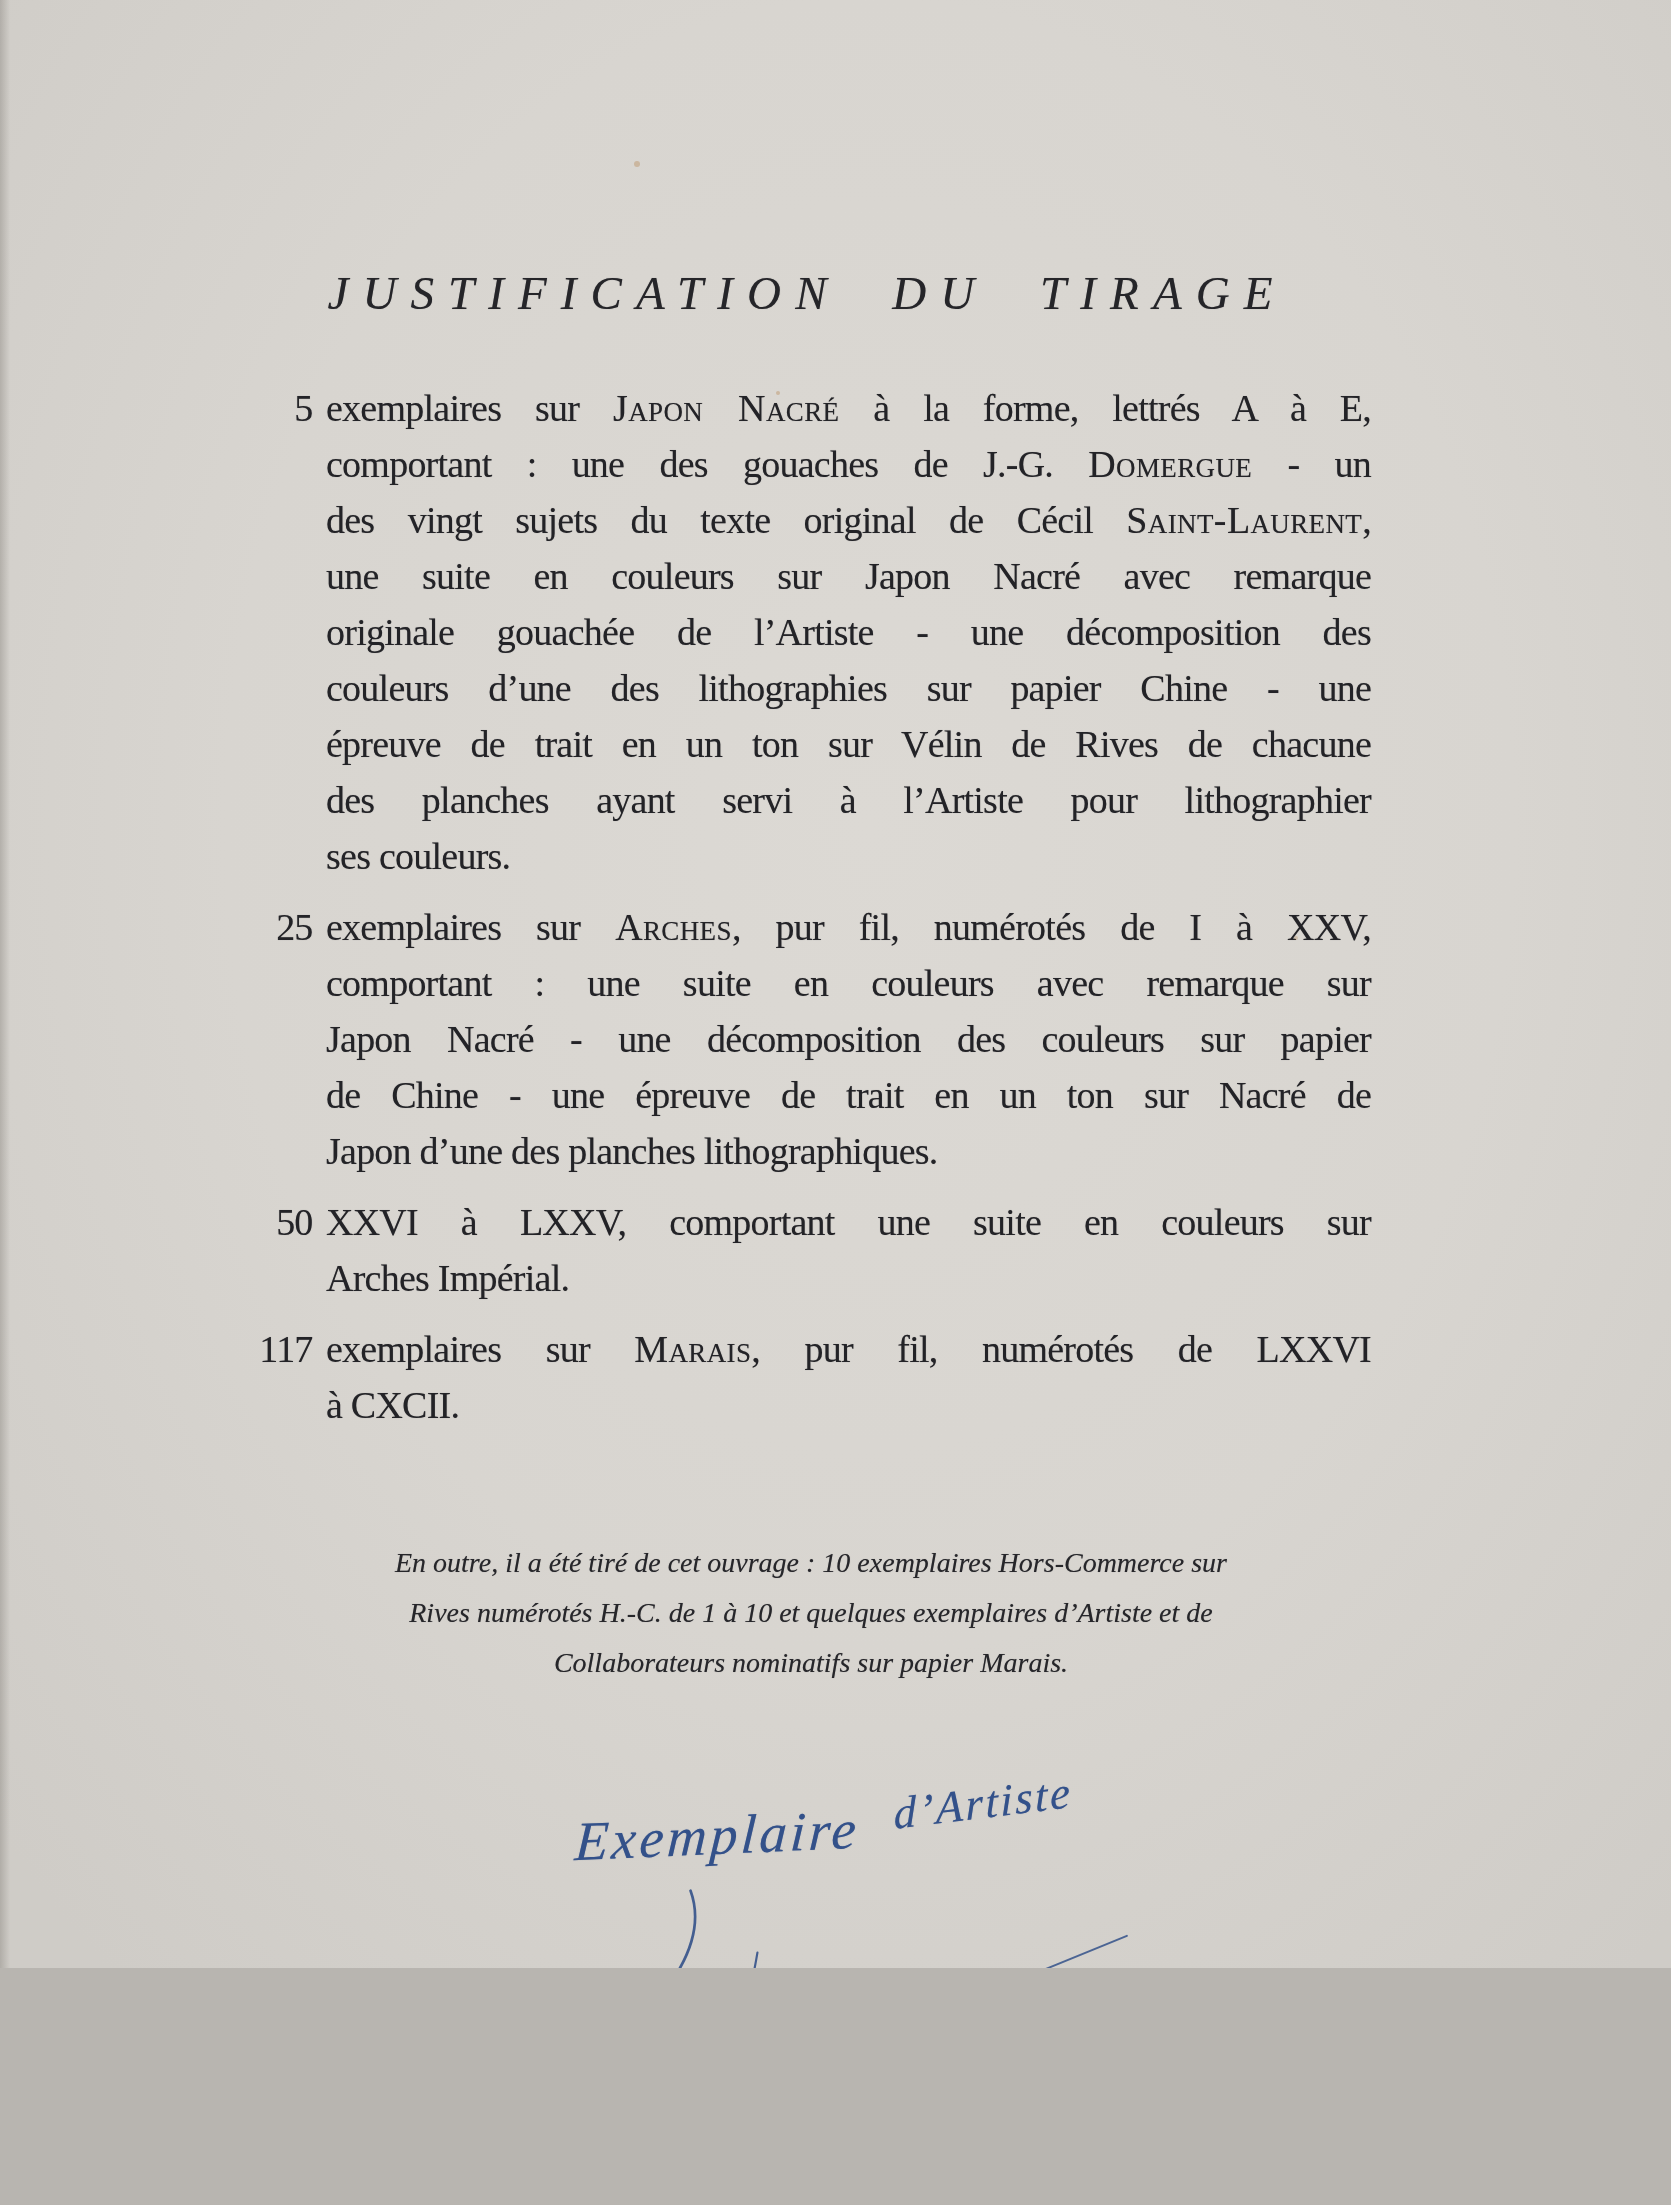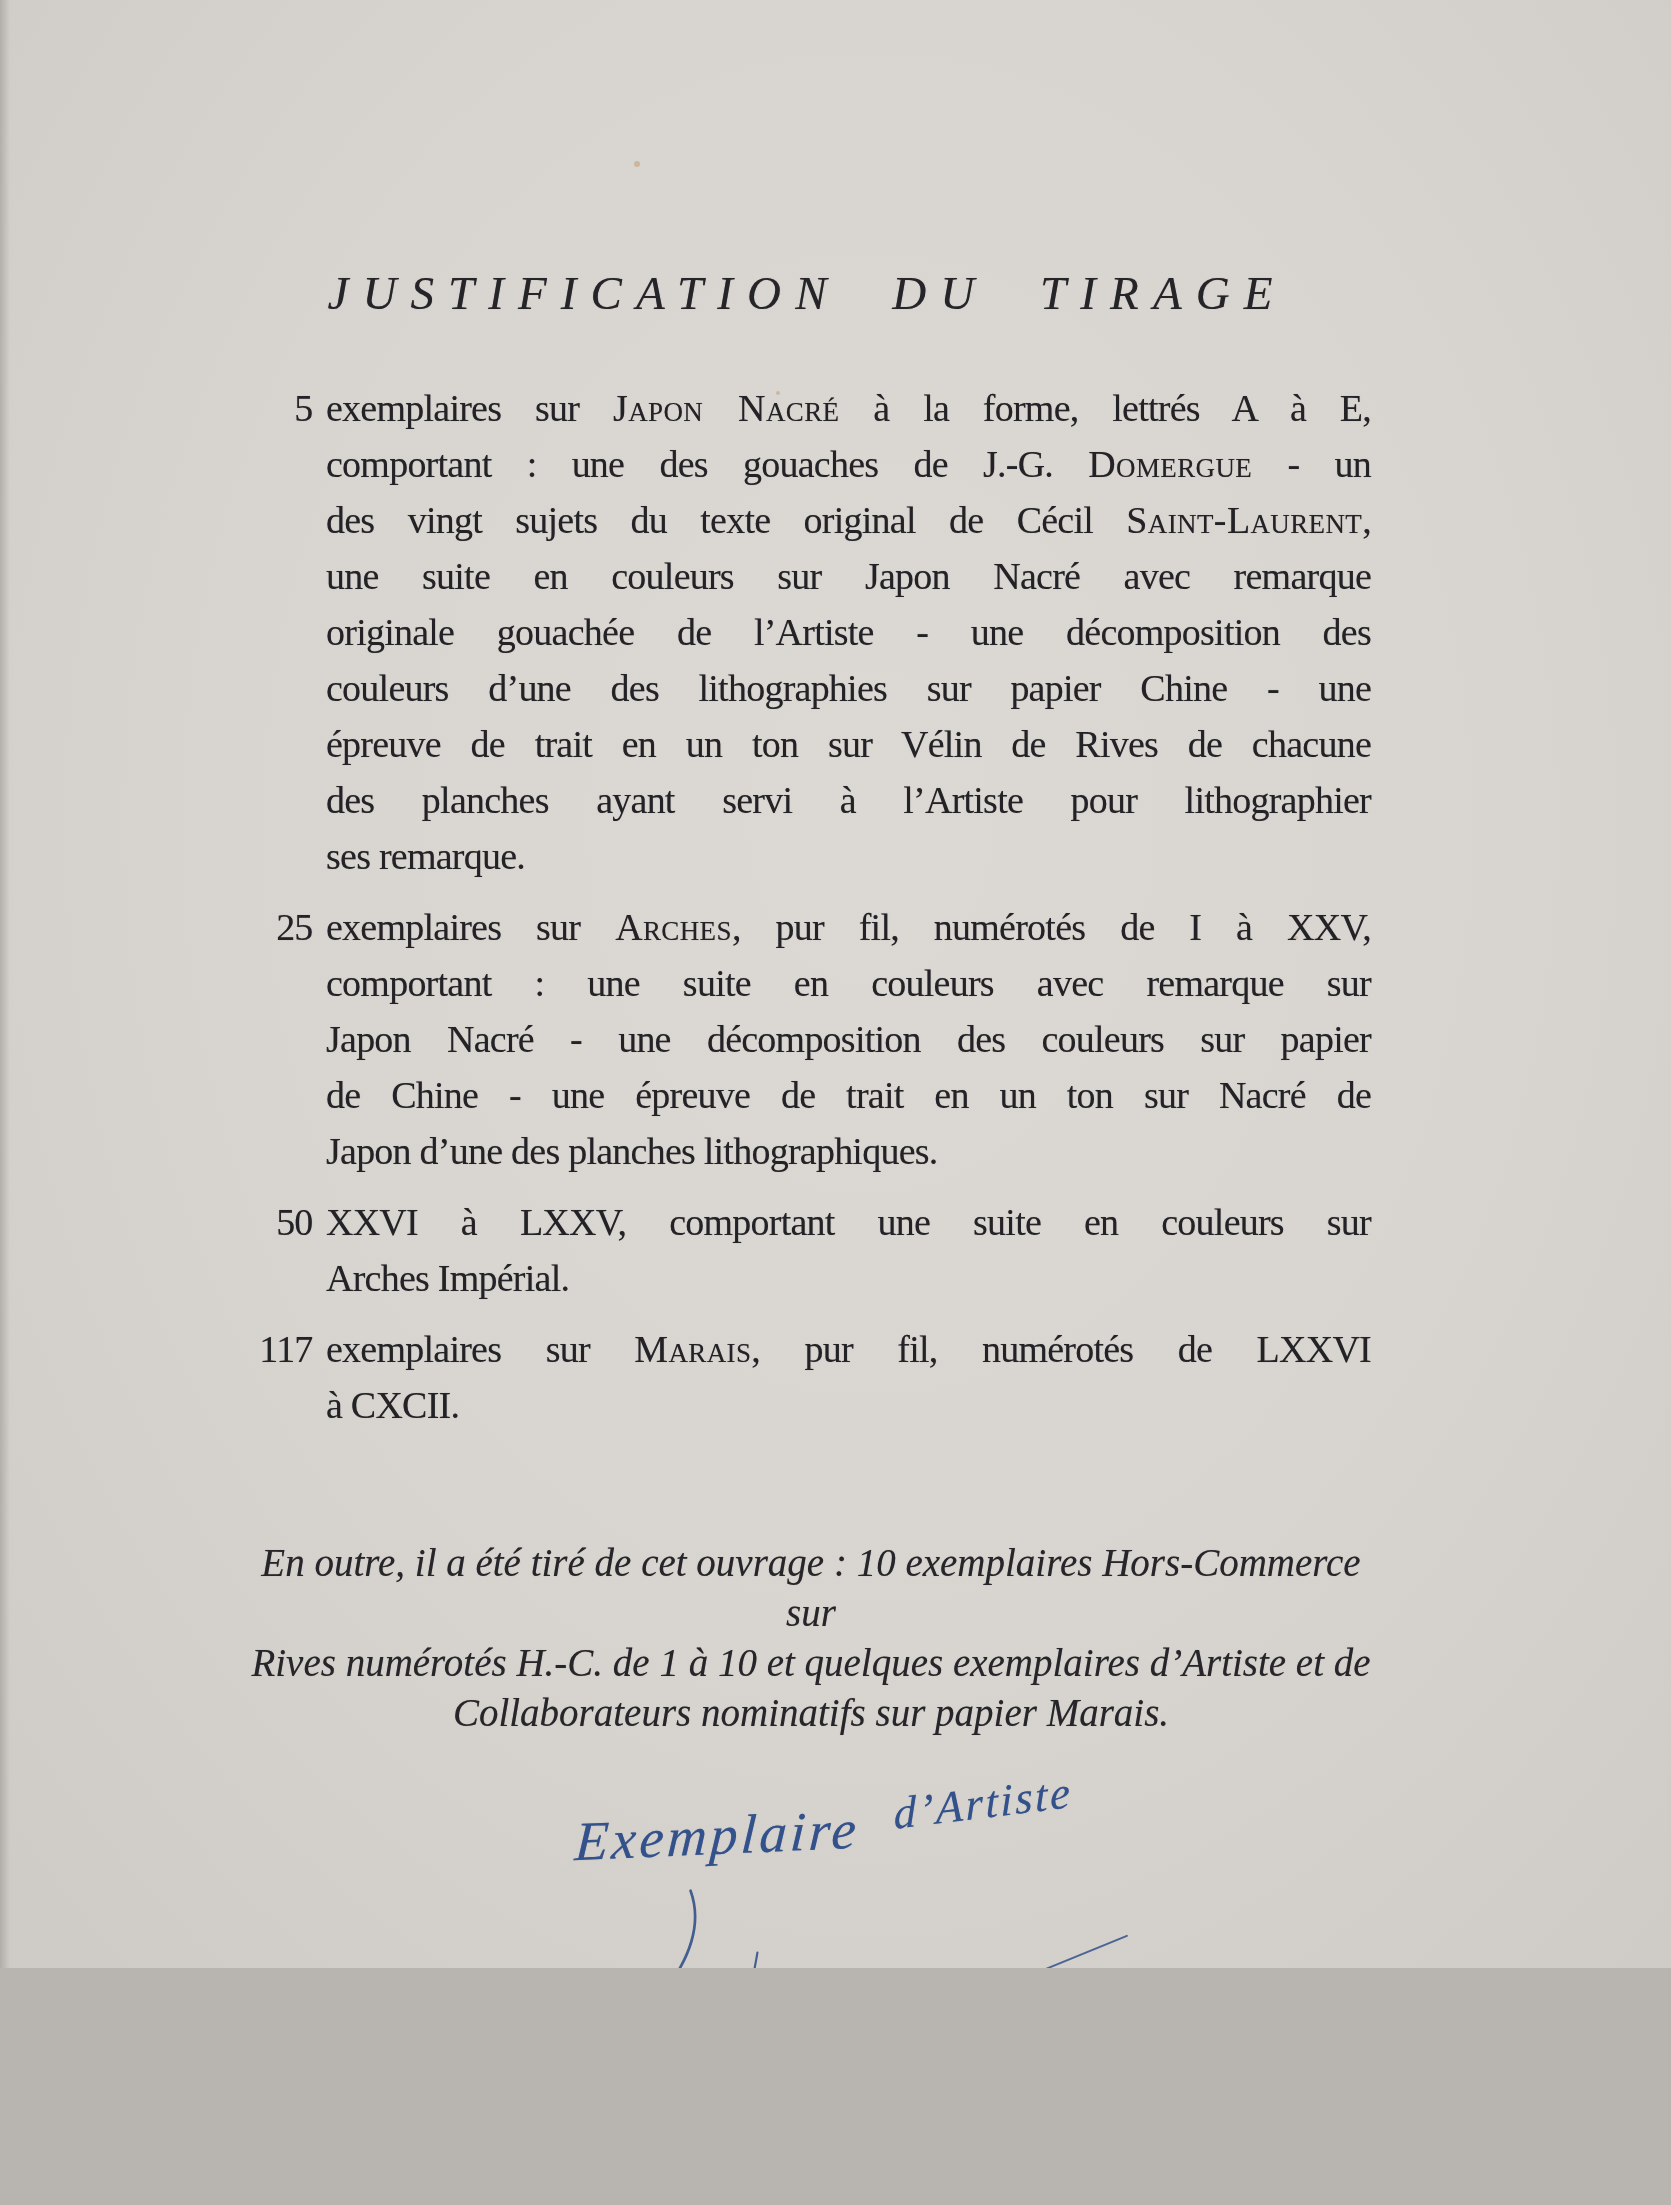--- a/index.html
+++ b/index.html
@@ -28,21 +28,21 @@
     font-size:38px; line-height:56px; letter-spacing:-0.02em;
     text-shadow:0 0 0.8px rgba(30,30,35,.4);
   }
   .para{display:grid; grid-template-columns:102px 1045px; margin-bottom:15px;}
   .num{text-align:right; padding-right:13.4px;}
   .line{text-align:justify; text-align-last:justify; white-space:normal;}
   .line.lastline{text-align-last:left;}
   .sc{font-variant:small-caps; letter-spacing:0.01em;}
   .colophon{
     position:absolute; top:1538px; left:251px; width:1120px;
-    font-style:italic; font-size:39px; line-height:50px;
+    font-style:italic; font-size:28px; line-height:50px;
     text-align:center; color:#26262a;
     text-shadow:0 0 0.8px rgba(30,30,35,.4);
   }
   .hw{
     position:absolute; font-style:italic;
     color:#33518a; white-space:nowrap;
     text-shadow:0 0 0.8px rgba(51,81,138,.5);
   }
   .hw1{left:575px; top:1804px; font-size:55px; letter-spacing:3.3px;
        transform:rotate(-2.5deg) skewX(-6deg);}
@@ -67,21 +67,21 @@
         <div class="num">5</div>
         <div>
           <div class="line"><span>exemplaires sur </span><span class="sc">Japon Nacré</span><span> à la forme, lettrés A à E,</span></div>
           <div class="line"><span>comportant : une des gouaches de J.-G. </span><span class="sc">Domergue</span><span> - un</span></div>
           <div class="line"><span>des vingt sujets du texte original de Cécil </span><span class="sc">Saint-Laurent</span><span>,</span></div>
           <div class="line"><span>une suite en couleurs sur Japon Nacré avec remarque</span></div>
           <div class="line"><span>originale gouachée de l’Artiste - une décomposition des</span></div>
           <div class="line"><span>couleurs d’une des lithographies sur papier Chine - une</span></div>
           <div class="line"><span>épreuve de trait en un ton sur Vélin de Rives de chacune</span></div>
           <div class="line"><span>des planches ayant servi à l’Artiste pour lithographier</span></div>
-          <div class="line lastline"><span>ses remarque.</span></div>
+          <div class="line lastline"><span>ses couleurs.</span></div>
         </div>
       </div>
       <div class="para">
         <div class="num">25</div>
         <div>
           <div class="line"><span>exemplaires sur </span><span class="sc">Arches</span><span>, pur fil, numérotés de I à XXV,</span></div>
           <div class="line"><span>comportant : une suite en couleurs avec remarque sur</span></div>
           <div class="line"><span>Japon Nacré - une décomposition des couleurs sur papier</span></div>
           <div class="line"><span>de Chine - une épreuve de trait en un ton sur Nacré de</span></div>
           <div class="line lastline"><span>Japon d’une des planches lithographiques.</span></div>

